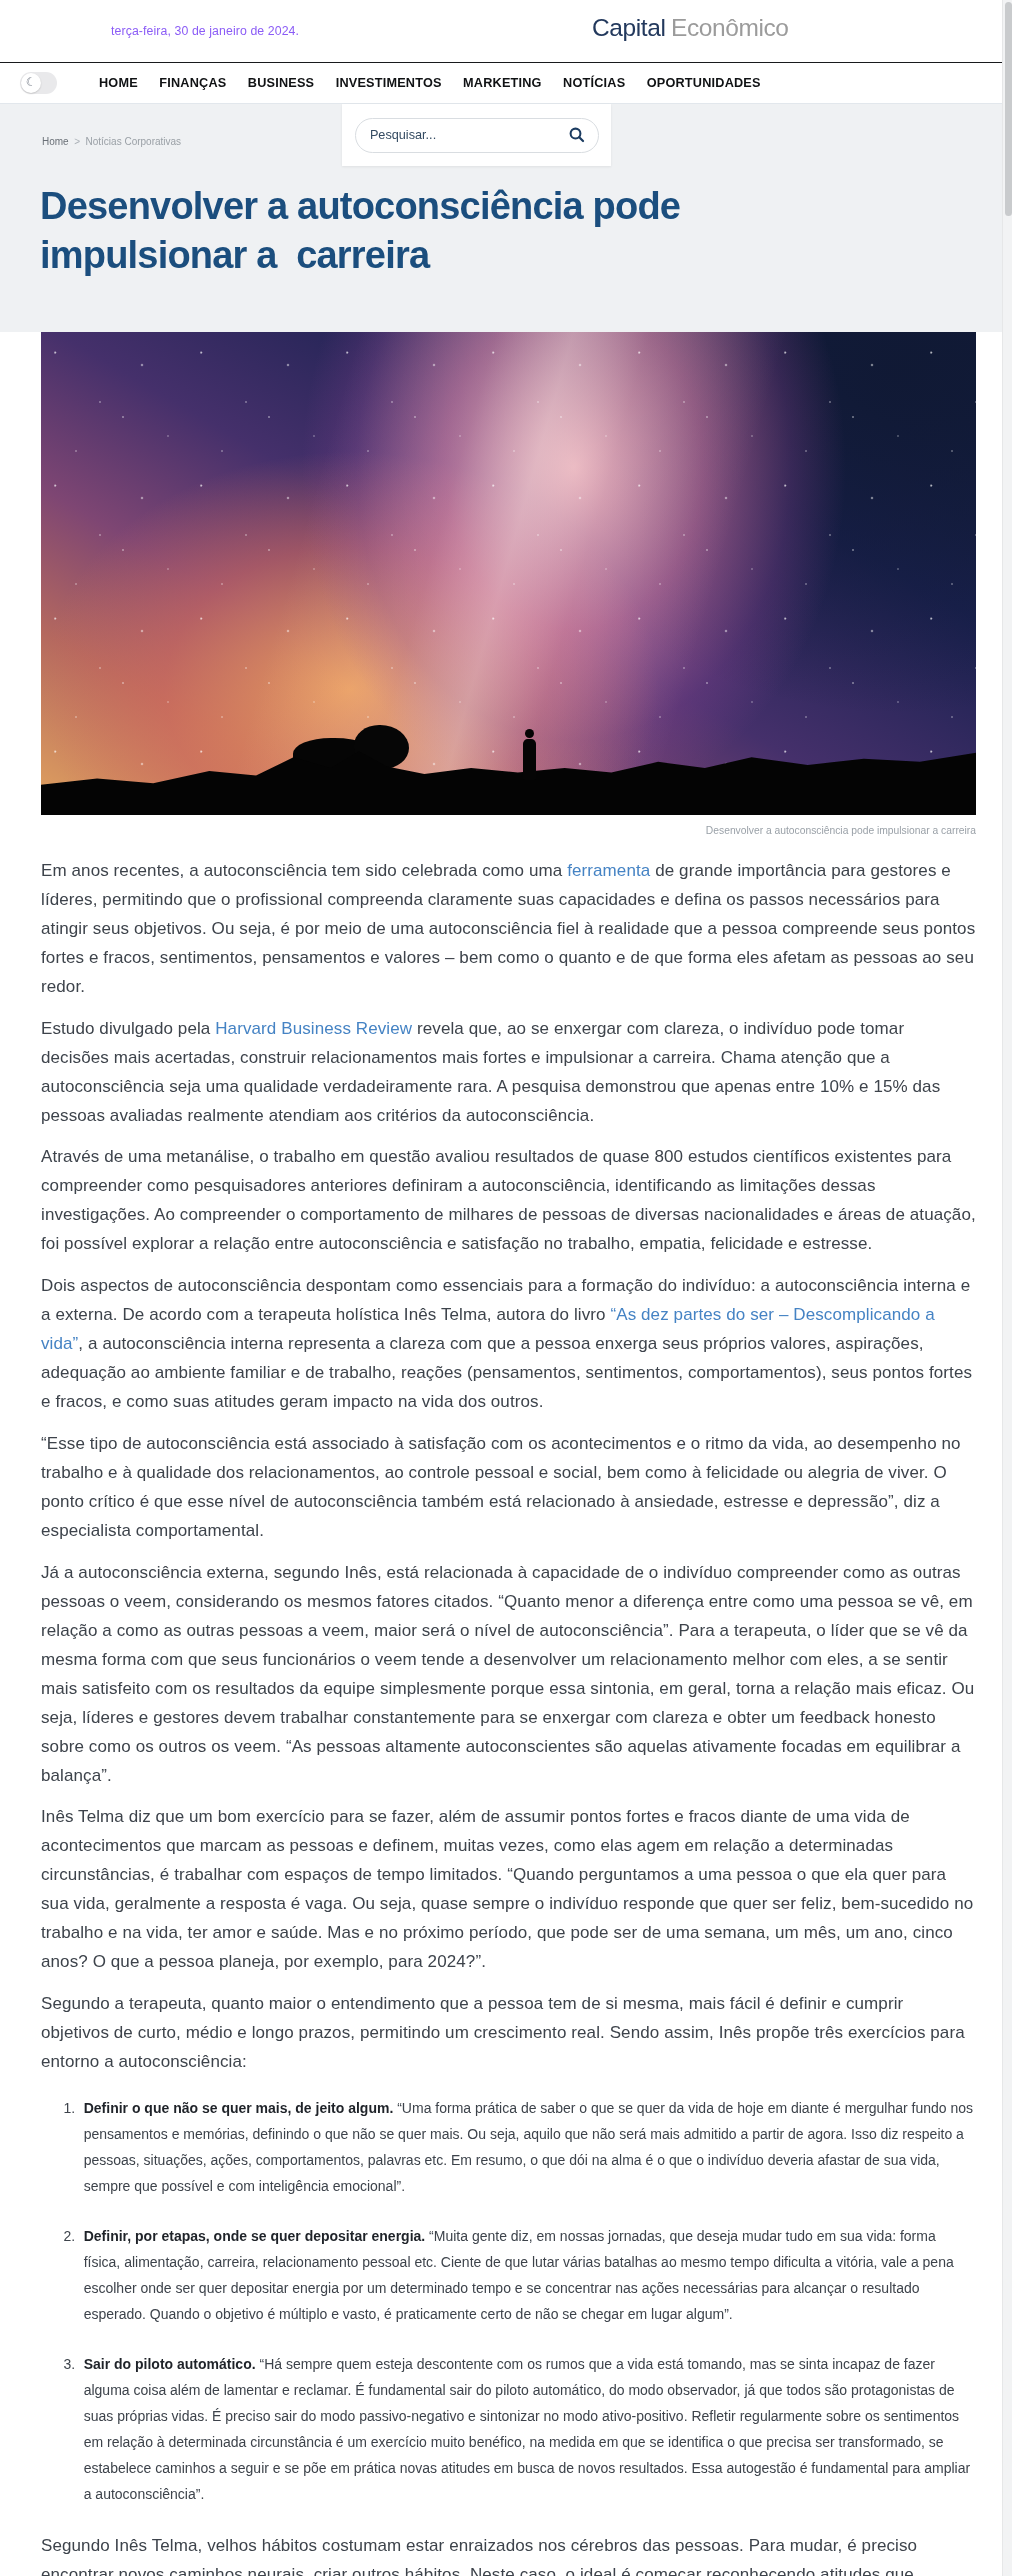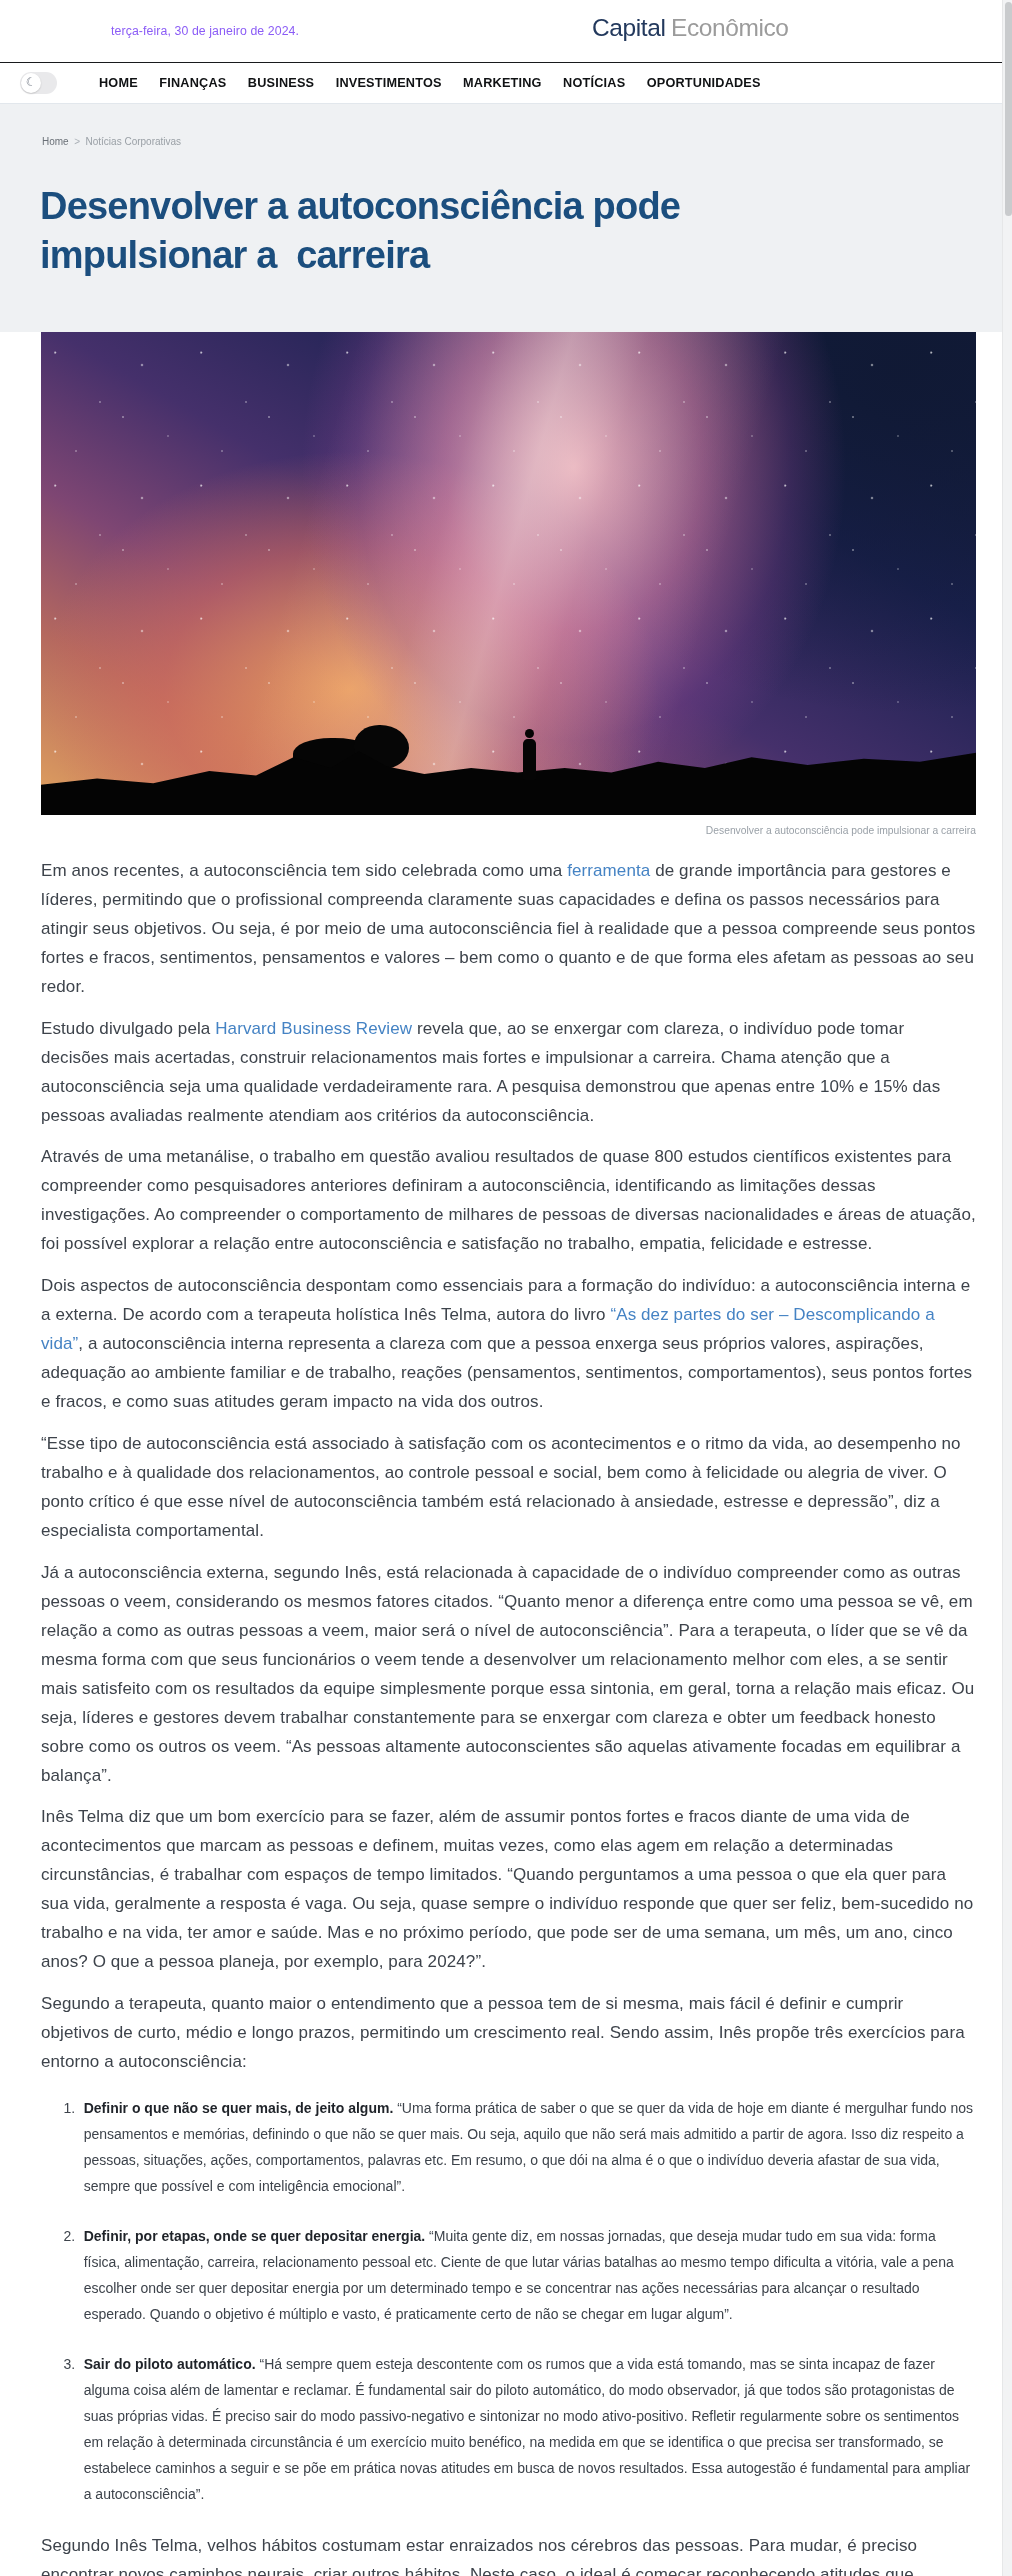--- a/index.html
+++ b/index.html
@@ -105,20 +105,31 @@
     <a href="#">MARKETING</a>
     <a href="#">NOTÍCIAS</a>
     <a href="#">OPORTUNIDADES</a>
   </div>
 </nav>
 
 <section class="subheader">
   <div class="breadcrumb">
     <a href="#">Home</a><span class="sep">&gt;</span><span class="current">Notícias Corporativas</span>
   </div>
+  <div class="search-card">
+    <div class="search-pill">
+      <input type="text" placeholder="Pesquisar..." style="">
+      <button class="search-btn" aria-label="search">
+        <svg width="17.4" height="17.4" viewBox="0 0 22 22" fill="none">
+          <circle cx="9.5" cy="9.5" r="6.2" stroke="#1c3c61" stroke-width="2.6"></circle>
+          <line x1="14.2" y1="14.2" x2="19" y2="19" stroke="#1c3c61" stroke-width="2.8" stroke-linecap="round"></line>
+        </svg>
+      </button>
+    </div>
+  </div>
   <h1 class="page-title">Desenvolver a autoconsciência pode impulsionar a  carreira</h1>
 </section>
 
 <main>
   <figure>
     <div class="hero">
       <div class="sky"></div>
       <div class="band"></div>
       <div class="stars"></div>
       <div class="bush1"></div>

